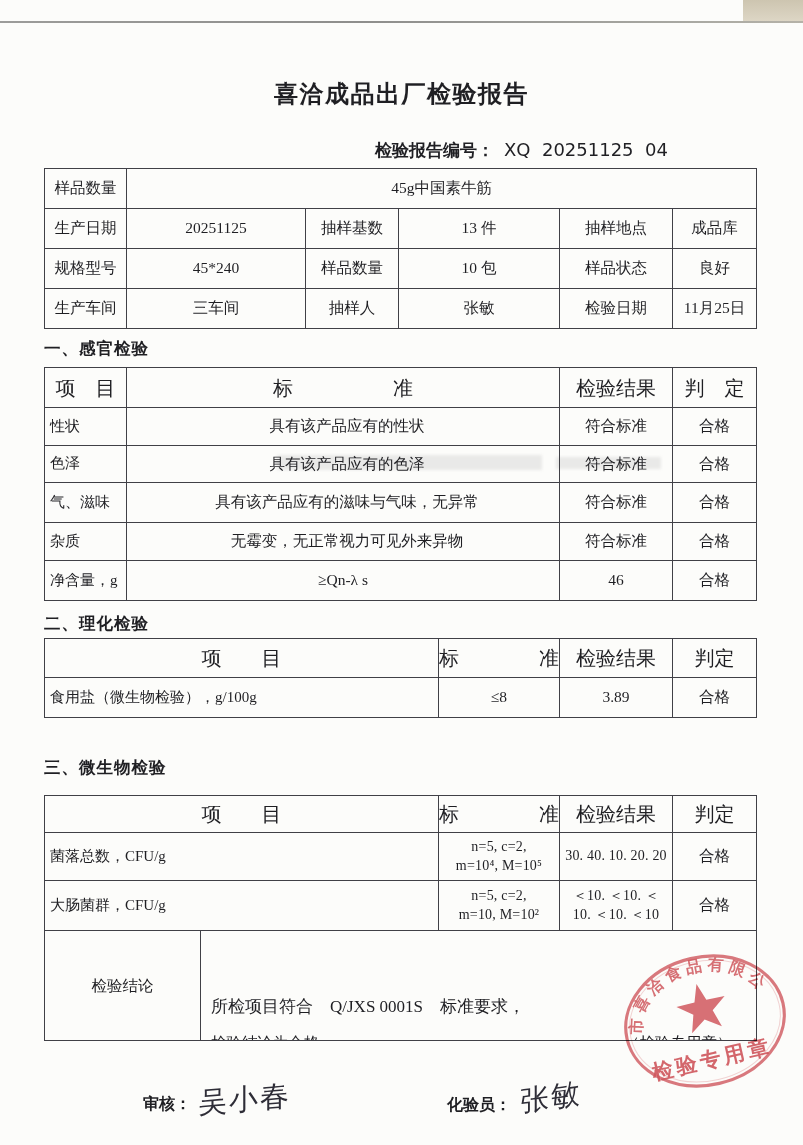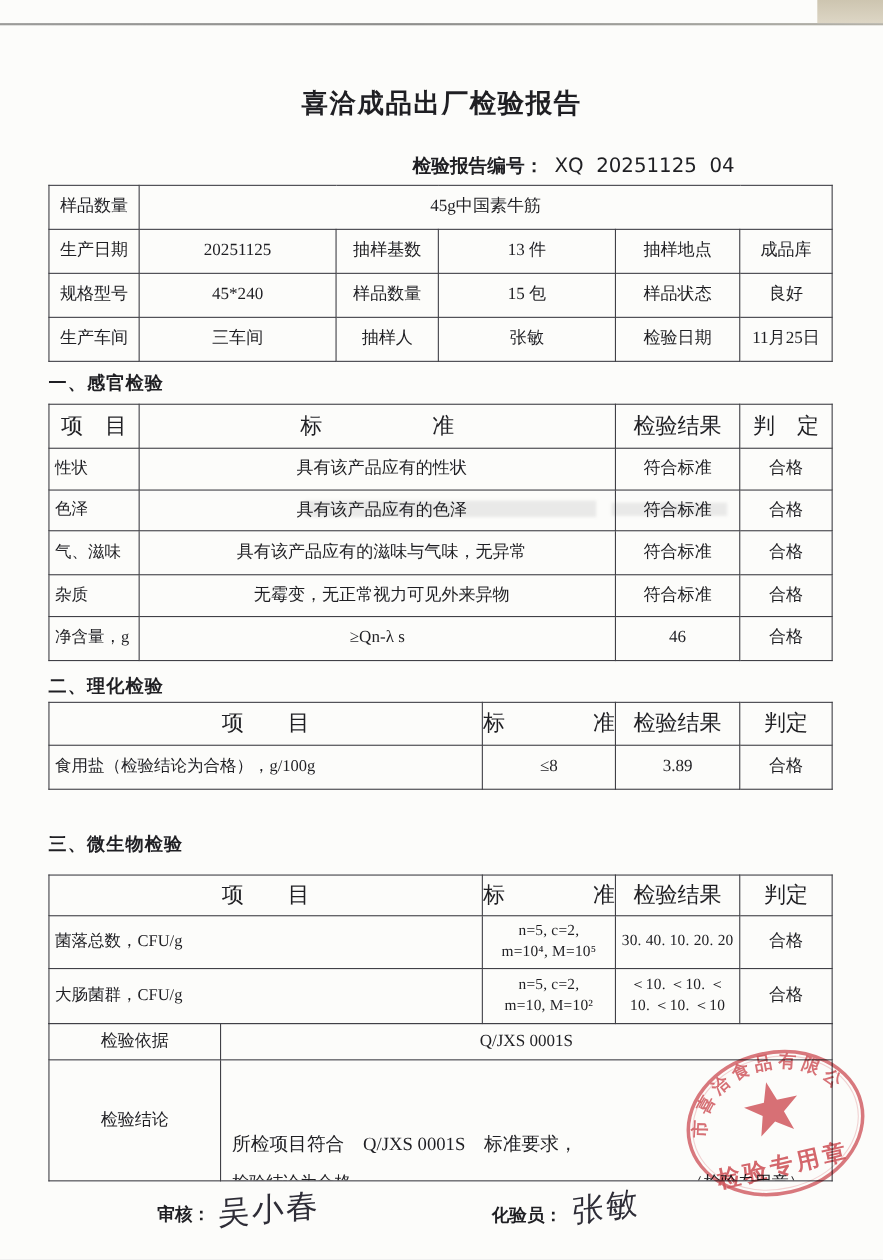--- a/index.html
+++ b/index.html
@@ -77,21 +77,21 @@
       <td>20251125</td>
       <td>抽样基数</td>
       <td>13 件</td>
       <td>抽样地点</td>
       <td>成品库</td>
     </tr>
     <tr style="height:40px">
       <td>规格型号</td>
       <td>45*240</td>
       <td>样品数量</td>
-      <td>15 包</td>
+      <td>10 包</td>
       <td>样品状态</td>
       <td>良好</td>
     </tr>
     <tr style="height:40px">
       <td>生产车间</td>
       <td>三车间</td>
       <td>抽样人</td>
       <td>张敏</td>
       <td>检验日期</td>
       <td>11月25日</td>
@@ -156,21 +156,21 @@
         <col style="width:84px">
       </colgroup>
     <tbody>
         <tr style="height:39px">
       <td class="hd">项　　目</td>
       <td class="hd">标　　　　准</td>
       <td class="hd">检验结果</td>
       <td class="hd">判定</td>
     </tr>
     <tr style="height:40px">
-      <td class="item">食用盐（检验结论为合格），g/100g</td>
+      <td class="item">食用盐（微生物检验），g/100g</td>
       <td>≤8</td>
       <td>3.89</td>
       <td>合格</td>
     </tr>
   </tbody>
     </table>
 
   <div class="sec" style="top:757px">三、微生物检验</div>
   <table style="top:795px;width:712px;">
     <colgroup>
@@ -209,24 +209,20 @@
     </tr>
   </tbody>
     </table>
 
   <table style="top:930.2px;width:712px;">
     <colgroup>
         <col style="width:156px">
         <col style="width:556px">
       </colgroup>
     <tbody>
-        <tr style="height:33px">
-      <td>检验依据</td>
-      <td>Q/JXS 0001S</td>
-    </tr>
     <tr style="height:110px">
       <td>检验结论</td>
       <td>
         <div class="concl">
           <div class="l1">所检项目符合    Q/JXS 0001S    标准要求，</div>
           <div class="l2">检验结论为合格</div>
           <div class="seal-note">（检验专用章）</div>
 
         </div>
       </td>

